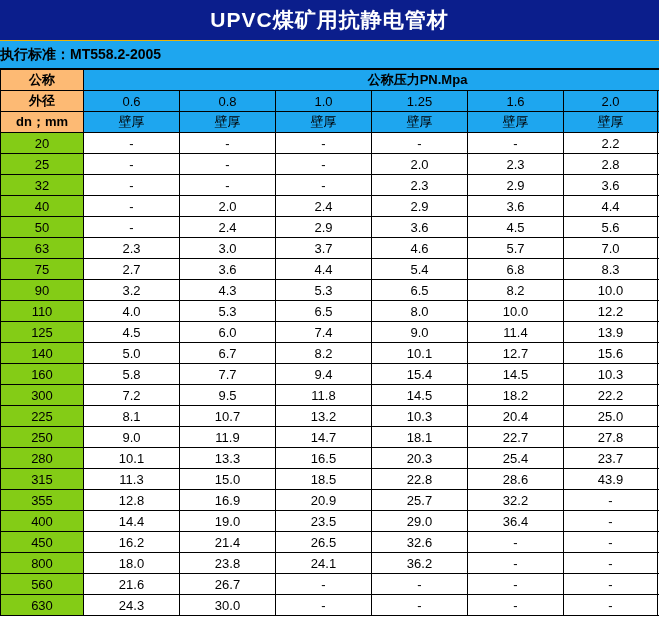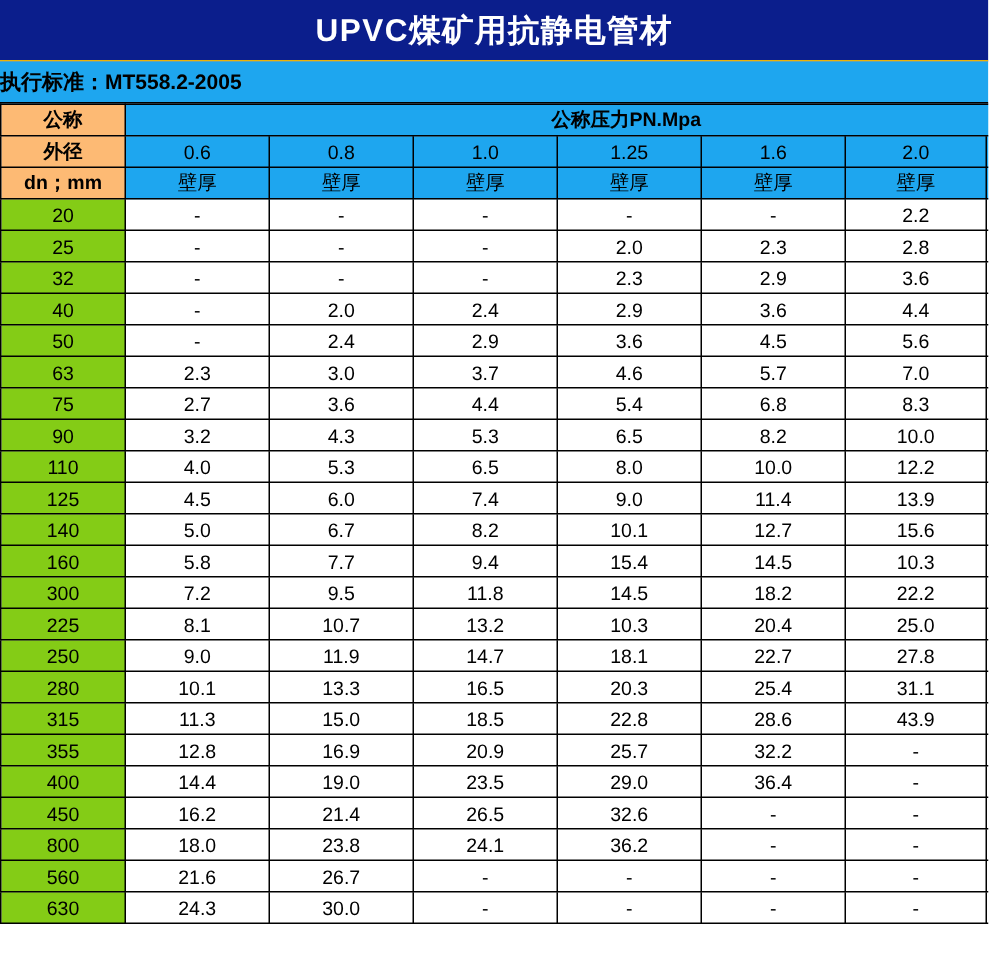--- a/index.html
+++ b/index.html
@@ -284,21 +284,21 @@
           <td class="val">27.8</td>
           <td class="val">33.9</td>
         </tr>
         <tr>
           <td class="dn-cell">280</td>
           <td class="val">10.1</td>
           <td class="val">13.3</td>
           <td class="val">16.5</td>
           <td class="val">20.3</td>
           <td class="val">25.4</td>
-          <td class="val">31.1</td>
+          <td class="val">23.7</td>
           <td class="val">37.8</td>
         </tr>
         <tr>
           <td class="dn-cell">315</td>
           <td class="val">11.3</td>
           <td class="val">15.0</td>
           <td class="val">18.5</td>
           <td class="val">22.8</td>
           <td class="val">28.6</td>
           <td class="val">43.9</td>

